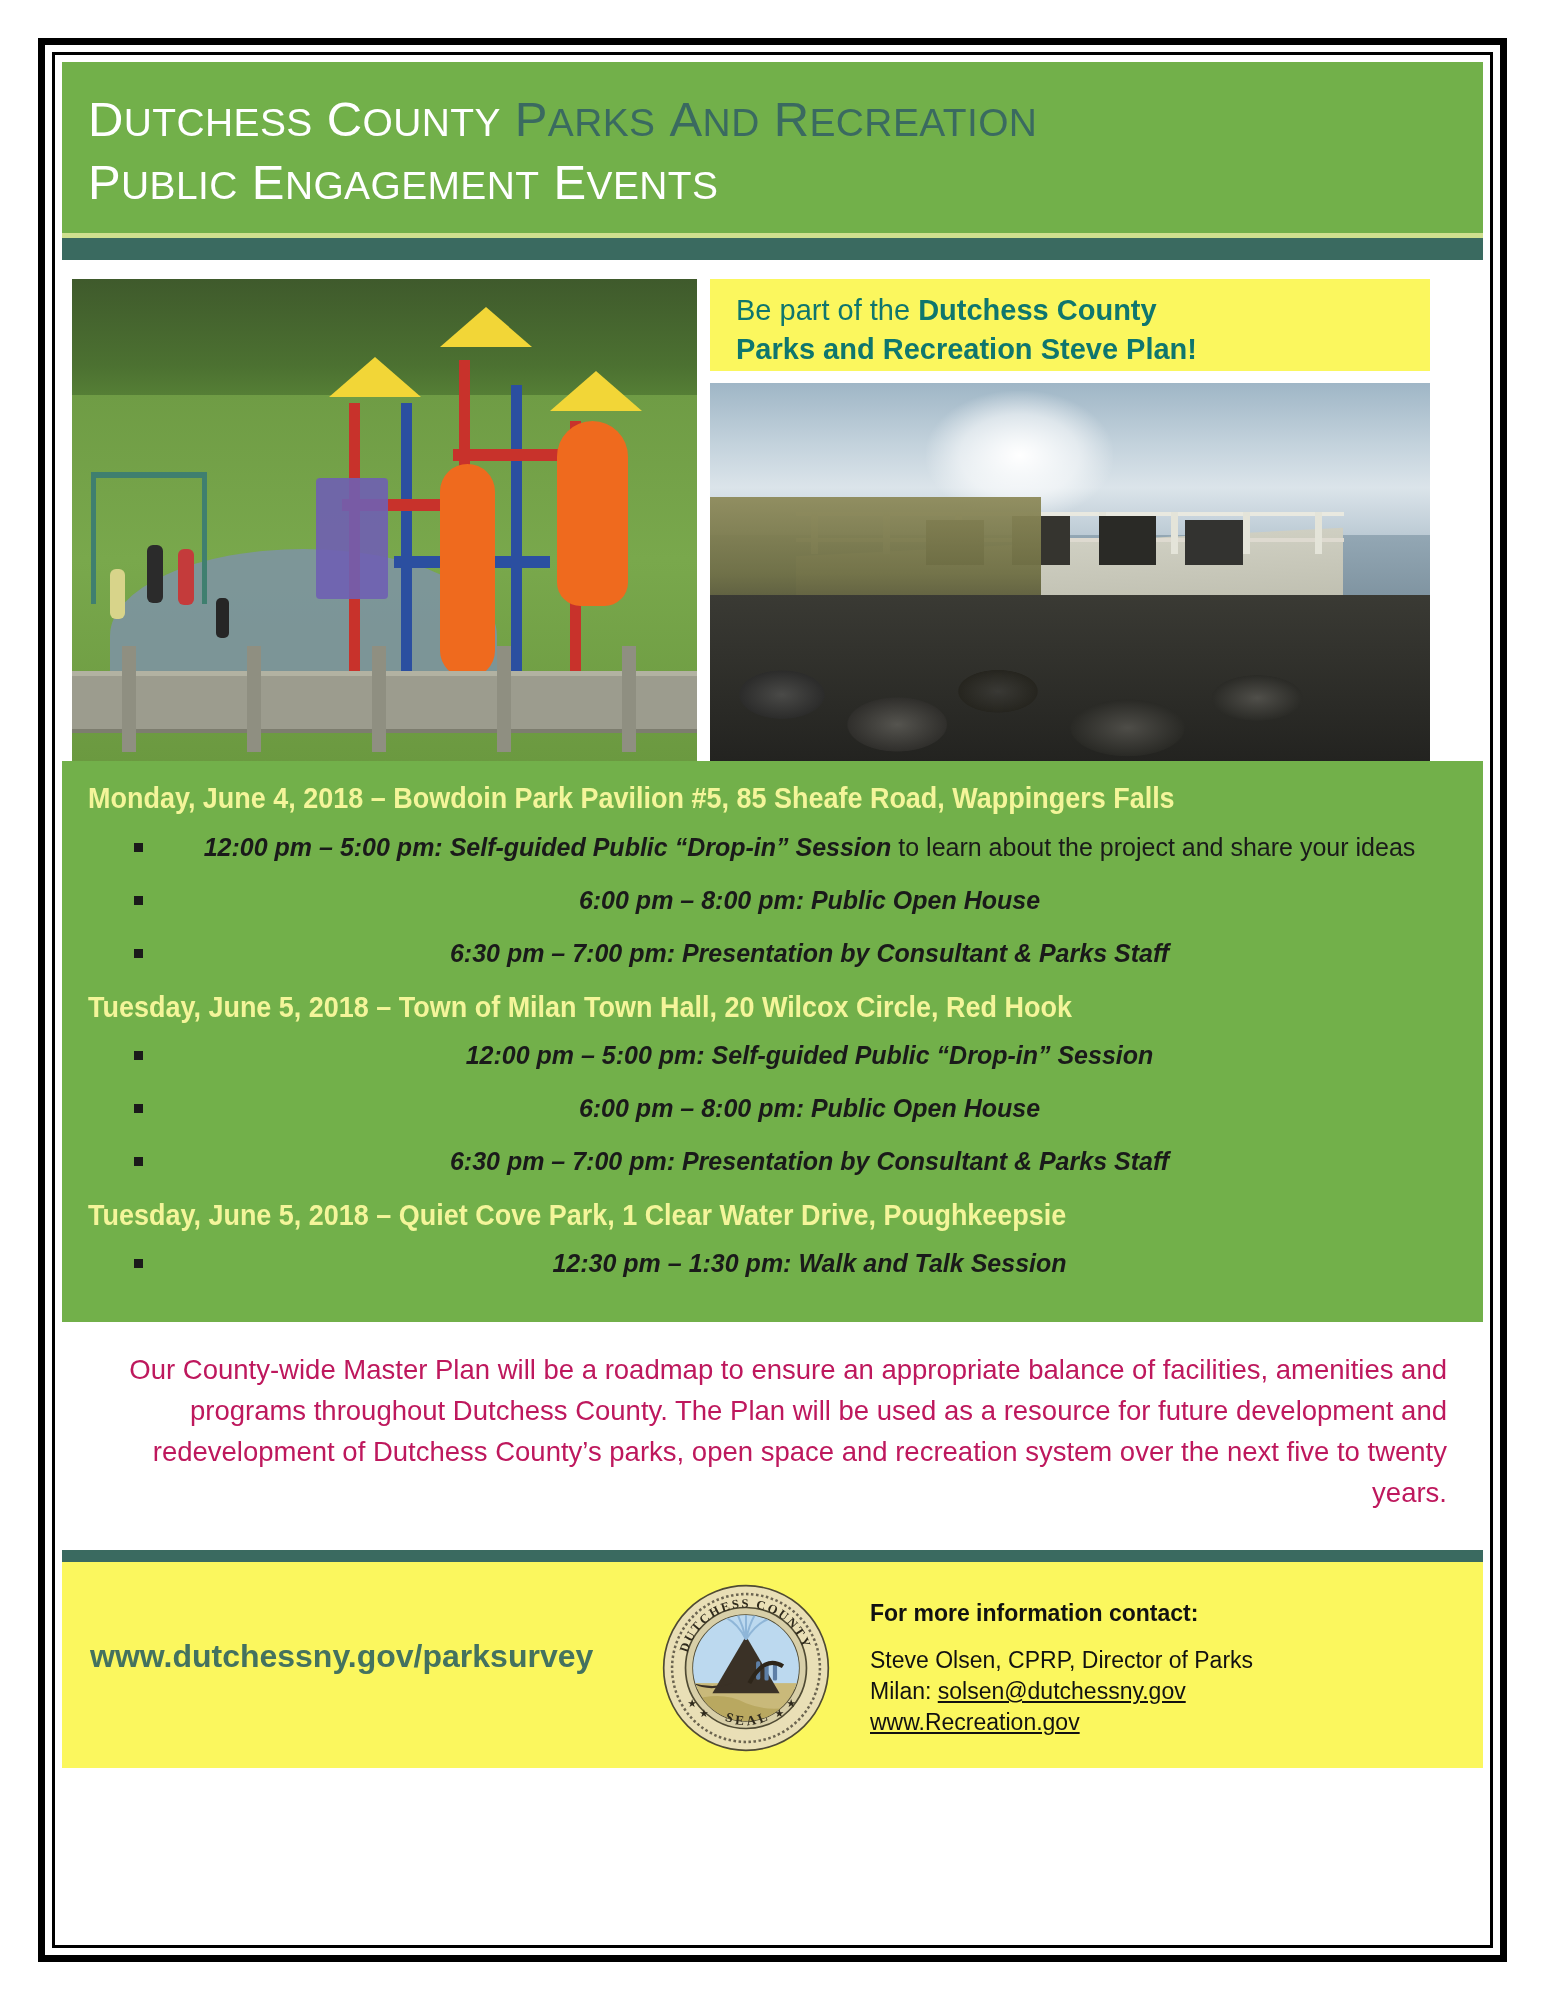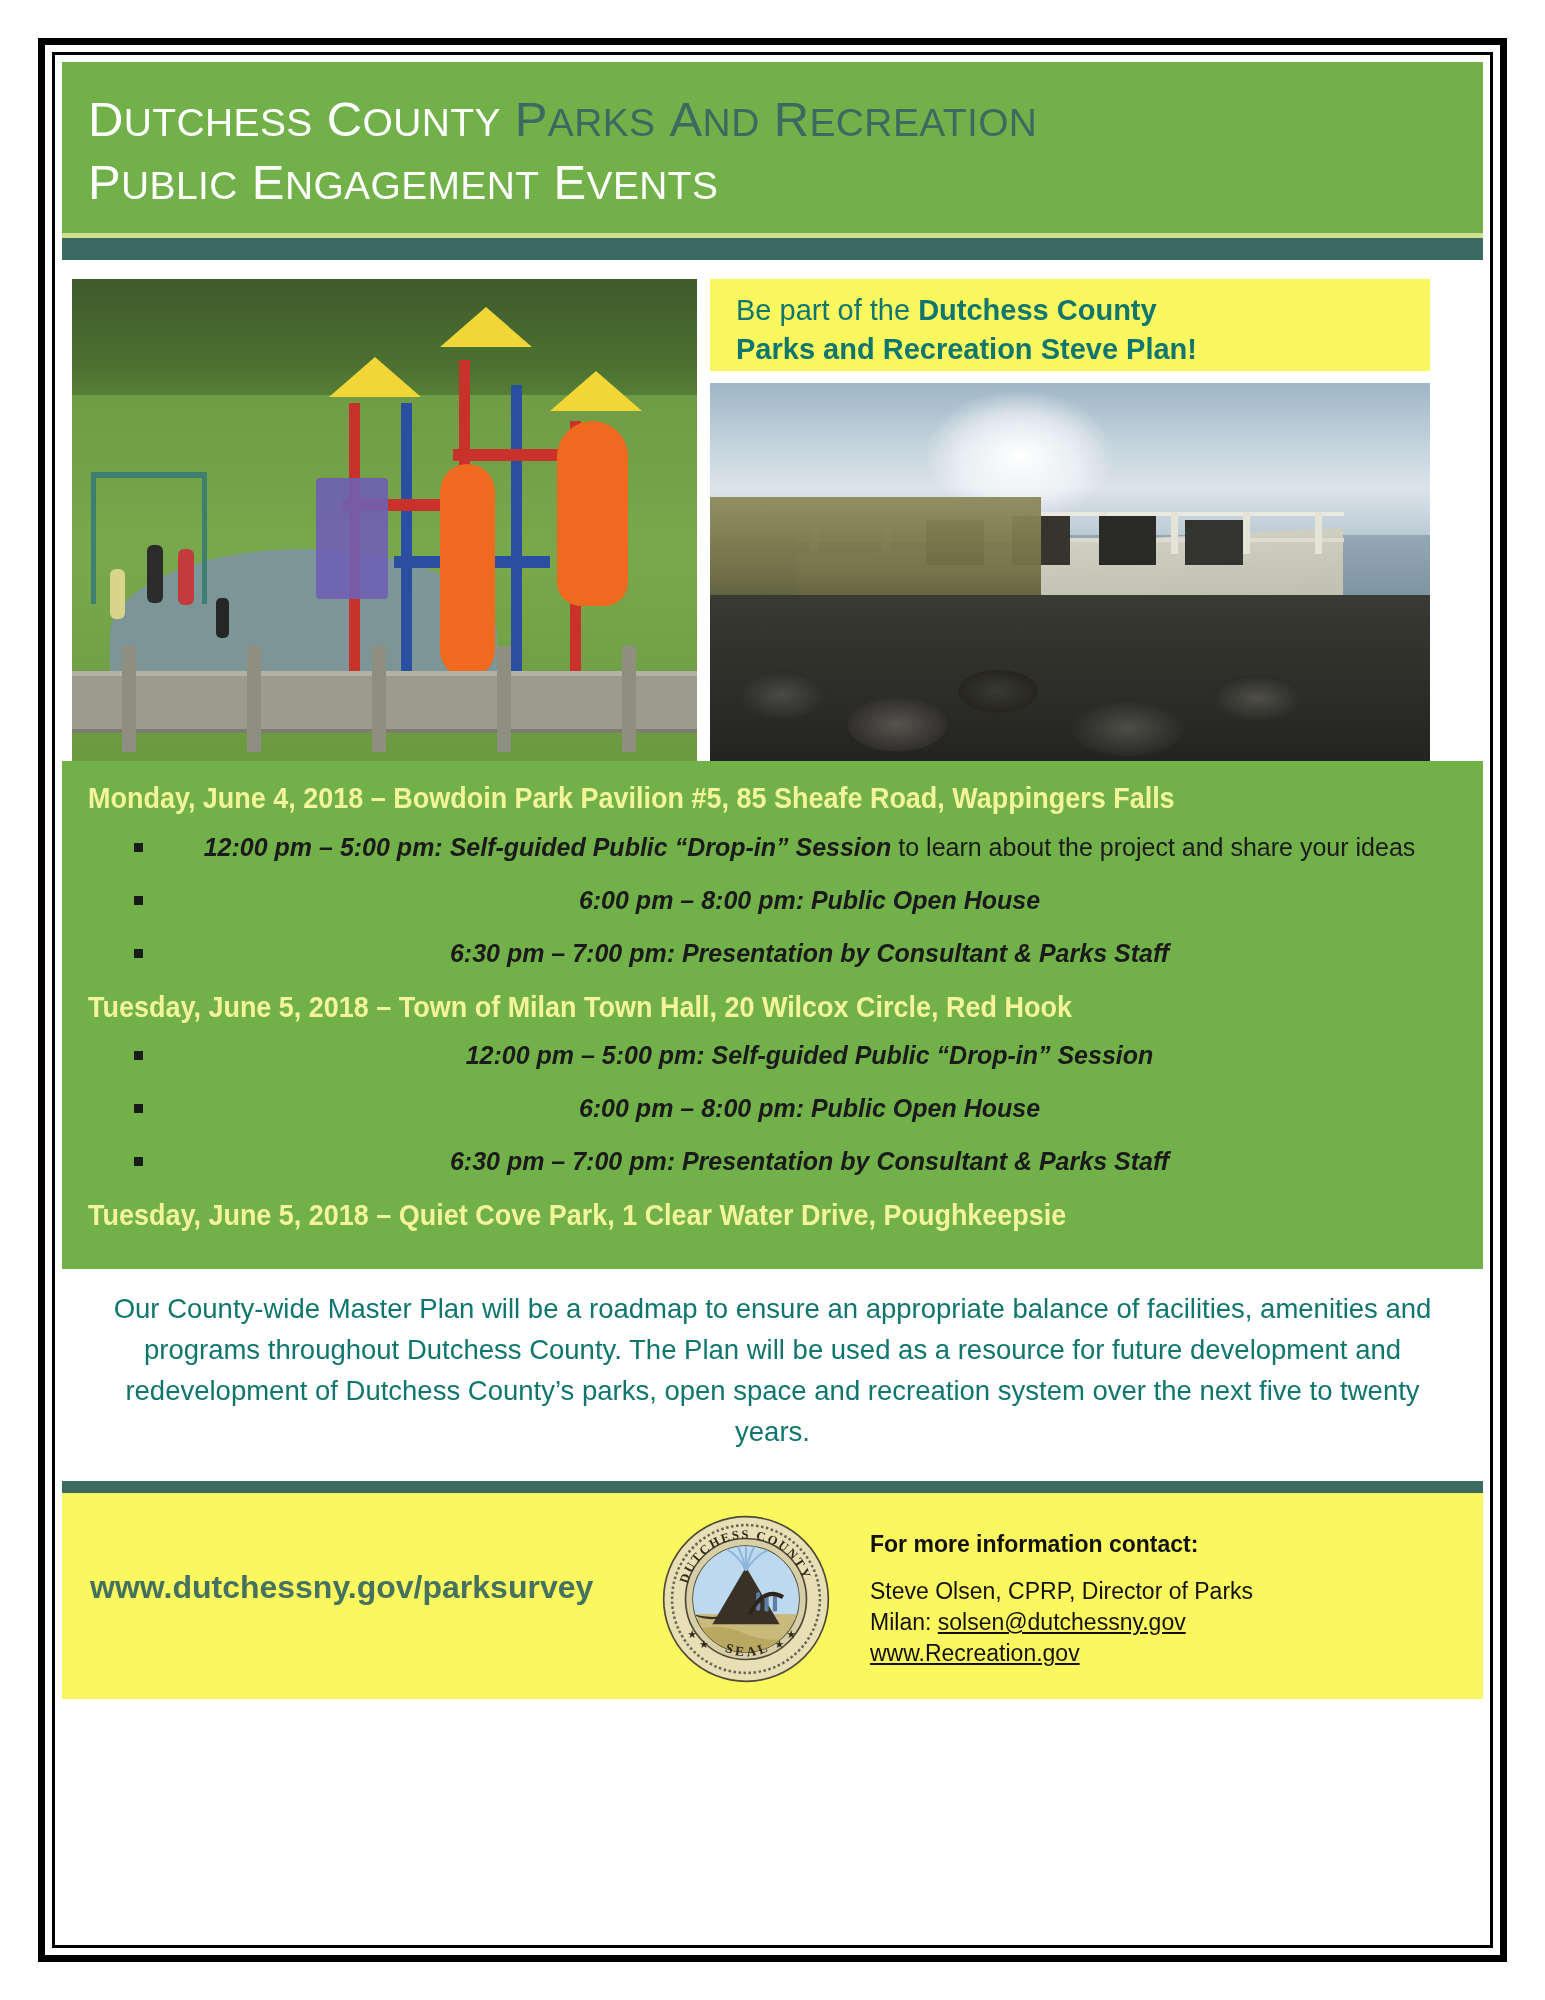--- a/index.html
+++ b/index.html
@@ -171,24 +171,25 @@
   }
   .bn { font-weight: normal; font-style: normal; }
 
   
   .plan {
     background: #ffffff;
     padding: 20px 28px 18px 28px;
     text-align: center;
   }
   .plan p {
-    margin: 0;
-    color: #0f766e;
+    margin: 8px;
+    color: #be185d;
     font-size: 27.5px;
     line-height: 1.49;
+    text-align: right;
   }
 
   
   .footer-teal-bar {
     height: 12px;
     background: #3a6a60;
     margin: 10px 0 0 0;
   }
   .footer {
     position: relative;
@@ -441,20 +442,23 @@
       </ul>
 
       <div class="event-head">Tuesday, June 5, 2018 – Town of Milan Town Hall, 20 Wilcox Circle, Red Hook</div>
       <ul class="bullets">
         <li><span class="bi">12:00 pm – 5:00 pm: Self-guided Public “Drop-in” Session</span><span class="bn"></span></li>
         <li><span class="bi">6:00 pm – 8:00 pm: Public Open House</span><span class="bn"></span></li>
         <li><span class="bi">6:30 pm – 7:00 pm: Presentation by Consultant &amp; Parks Staff</span><span class="bn"></span></li>
       </ul>
 
       <div class="event-head">Tuesday, June 5, 2018 – Quiet Cove Park, 1 Clear Water Drive, Poughkeepsie</div>
+      <ul class="bullets">
+        <li><span class="bi">12:30 pm – 1:30 pm: Walk and Talk Session</span><span class="bn"></span></li>
+      </ul>
     </div>
 
     <div class="plan">
       <p>Our County-wide Master Plan will be a roadmap to ensure an appropriate balance of facilities, amenities and programs throughout Dutchess County. The Plan will be used as a resource for future development and redevelopment of Dutchess County’s parks, open space and recreation system over the next five to twenty years.</p>
     </div>
 
     <div class="footer-teal-bar"></div>
 
     <div class="footer">
 

